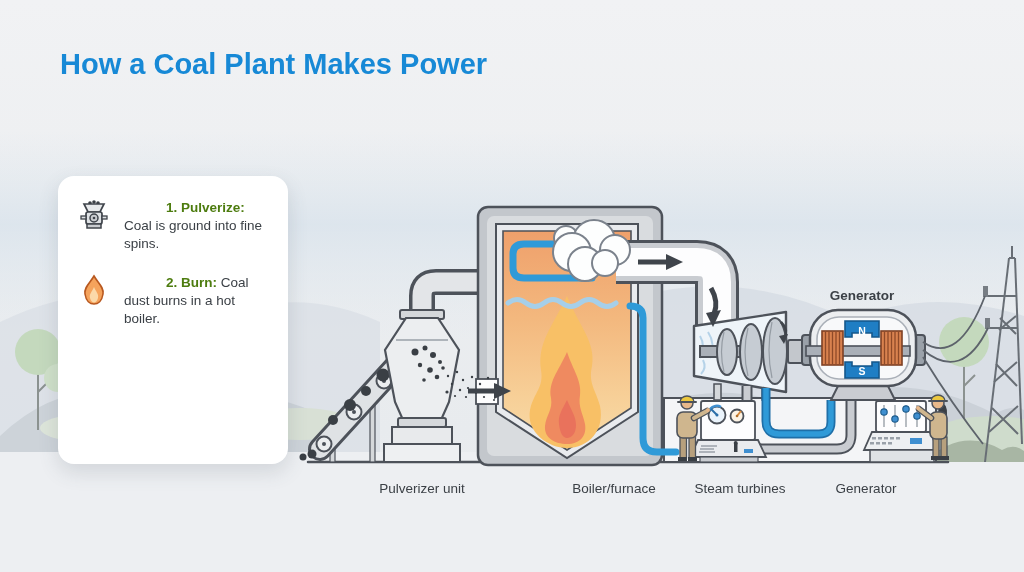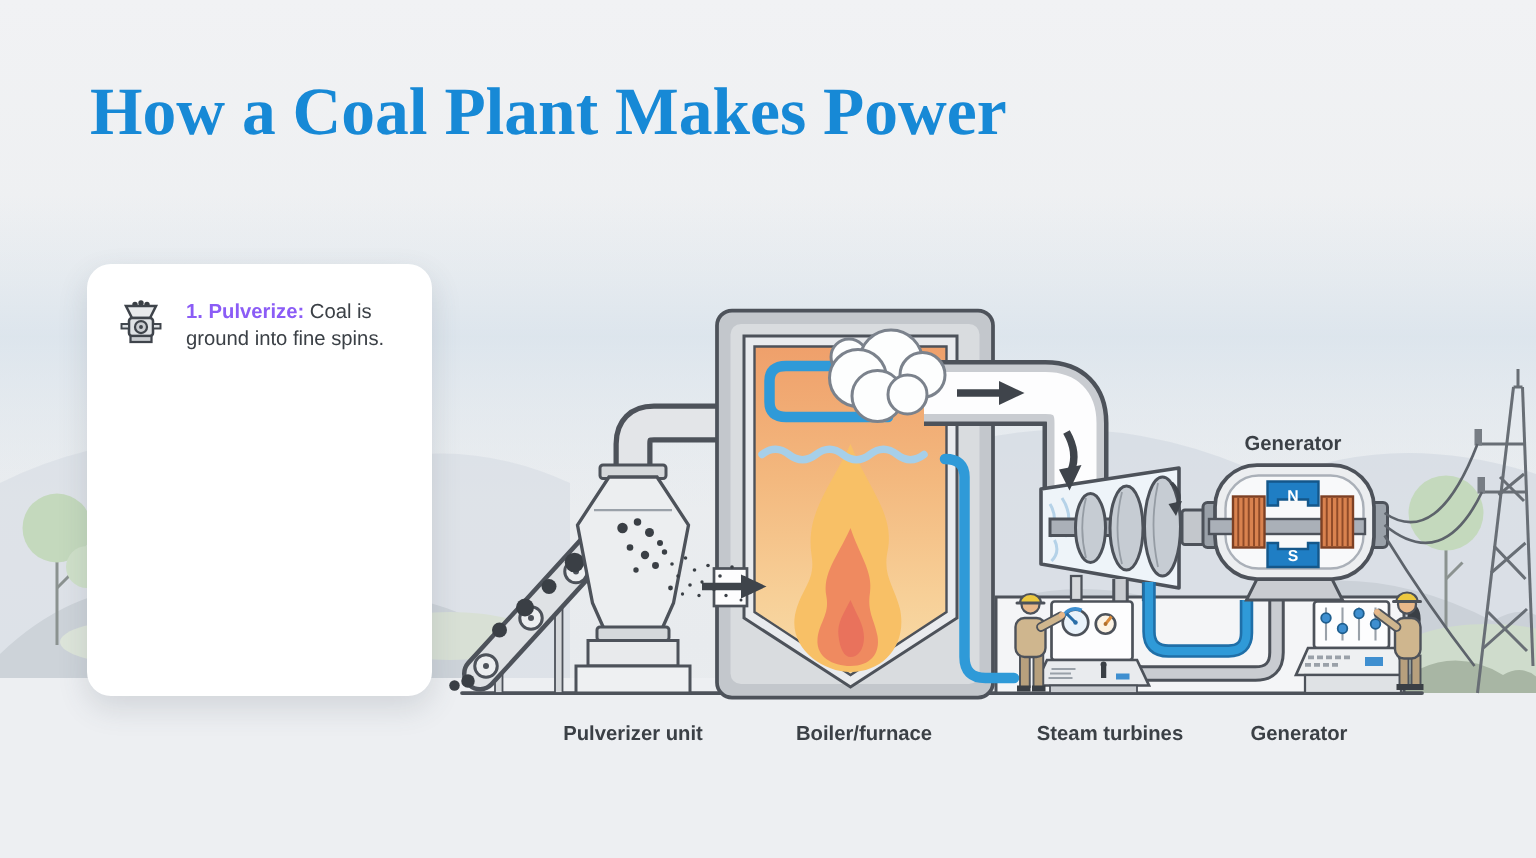--- a/index.html
+++ b/index.html
@@ -4,36 +4,36 @@
 <style>
   html,body{margin:0;padding:0;background:#d8dadd;}
   .canvas{
     position:relative;width:1024px;height:572px;overflow:hidden;
     background:linear-gradient(180deg,#f1f2f4 0%,#edeff1 35%,#e8ebee 75%,#ecEEF0 100%);
     font-family:"Liberation Sans", sans-serif;
   }
   .scene{position:absolute;left:0;top:0;width:1024px;height:572px;}
   .title{
     position:absolute;left:60px;top:48px;
-    font-family:Liberation Serif, serif;font-weight:700;font-size:45px;
+    font-family:Liberation Sans, sans-serif;font-weight:700;font-size:29px;
     color:#1789d6;letter-spacing:0px;white-space:nowrap;
   }
   .card{
     position:absolute;left:58px;top:176px;width:230px;height:288px;box-sizing:border-box;
     background:#ffffff;border-radius:16px;box-shadow:0 8px 20px rgba(70,80,95,.16);
     padding:22px 16px 14px 18px;
   }
   .step{display:flex;gap:12px;align-items:flex-start;margin-bottom:21px;}
   .step:last-child{margin-bottom:0;}
   .step-icon{flex:0 0 36px;width:36px;height:36px;}
   .step-text{font-size:13.5px;line-height:1.32;color:#3b4046;padding-top:1px;}
-  .step-text b{color:#8b5cf6;}
+  .step-text b{color:#4d7c0f;margin-left:42px;}
   .machine-label{
     position:absolute;top:481px;transform:translateX(-50%);
-    font-size:13.5px;font-weight:700;color:#3b4046;white-space:nowrap;
+    font-size:13.5px;font-weight:400;color:#3b4046;white-space:nowrap;
   }
   .gen-caption{
     position:absolute;left:862px;top:288px;transform:translateX(-50%);
     font-size:13.5px;font-weight:700;color:#3b4046;white-space:nowrap;
   }
 </style>
 </head>
 <body>
 
 <div class="canvas">
@@ -351,24 +351,33 @@
       <circle cx="18" cy="20" r="1.3" fill="#3f444b"></circle>
       <rect x="5" y="18" width="5" height="3" fill="#dfe2e5" stroke="#3f444b" stroke-width="1.3"></rect>
       <rect x="26" y="18" width="5" height="3" fill="#dfe2e5" stroke="#3f444b" stroke-width="1.3"></rect>
       <rect x="11" y="26" width="14" height="4" fill="#c9ccd0" stroke="#3f444b" stroke-width="1.5"></rect>
     </svg>
     <div class="step-text">
       <b>1. Pulverize:</b> <span>Coal is ground into fine spins.</span>
     </div>
   </div>
 
+  <div class="step">
+    <svg class="step-icon" viewBox="0 0 36 36">
+      <path d="M18,3 C14,10 8,14 9,21 C10,28 14,31 18,31 C22,31 26,28 27,21 C28,14 22,10 18,3 Z" fill="#f5a35c" stroke="#b8581f" stroke-width="1.6"></path>
+      <path d="M18,14 C16,19 13,21 14,25 C15,28.5 16.5,29.5 18,29.5 C19.5,29.5 21,28.5 22,25 C23,21 20,19 18,14 Z" fill="#fbd9a9"></path>
+    </svg>
+    <div class="step-text">
+      <b>2. Burn:</b> <span>Coal dust burns in a hot boiler.</span>
+    </div>
+  </div>
 
 
 
 </div>
 
 <div class="gen-caption">Generator</div>
 <div class="machine-label" style="left:422px;">Pulverizer unit</div>
-<div class="machine-label" style="left:552px;padding-left:48px;">Boiler/furnace</div>
+<div class="machine-label" style="left:590px;padding-left:48px;">Boiler/furnace</div>
 <div class="machine-label" style="left:740px;text-align:right;">Steam turbines</div>
 <div class="machine-label" style="left:866px;">Generator</div>
 
 </div>
 
 </body></html>

